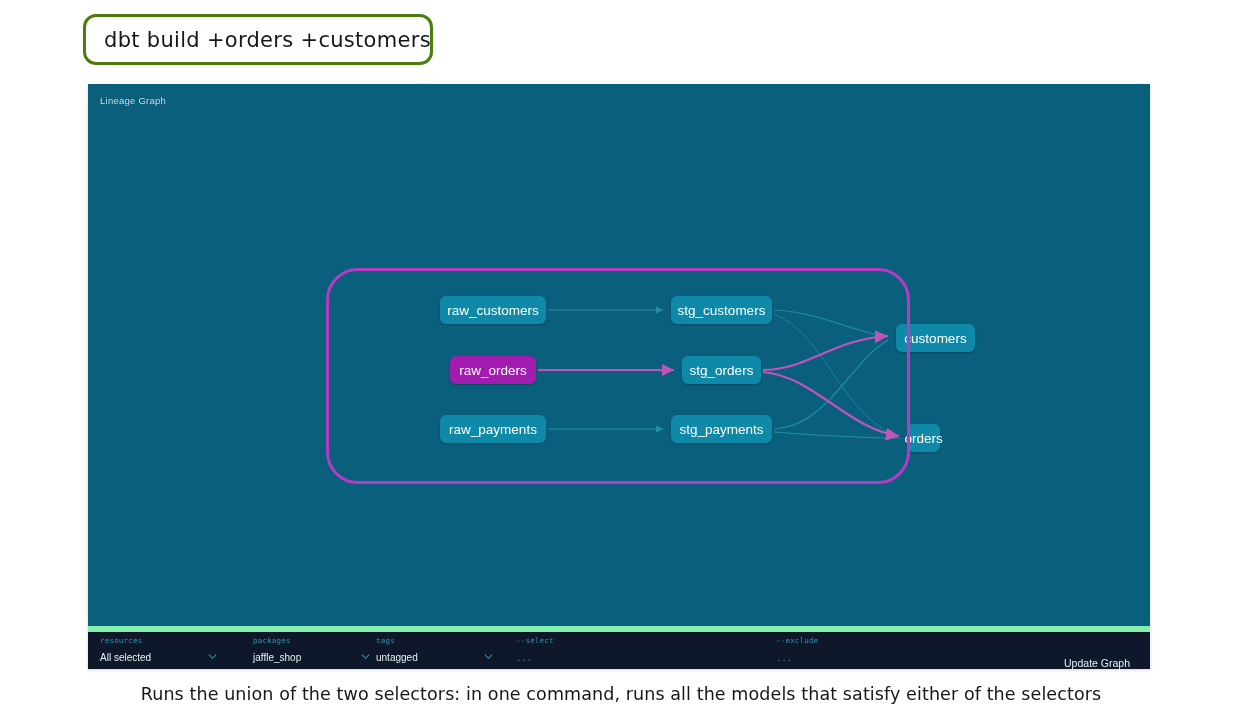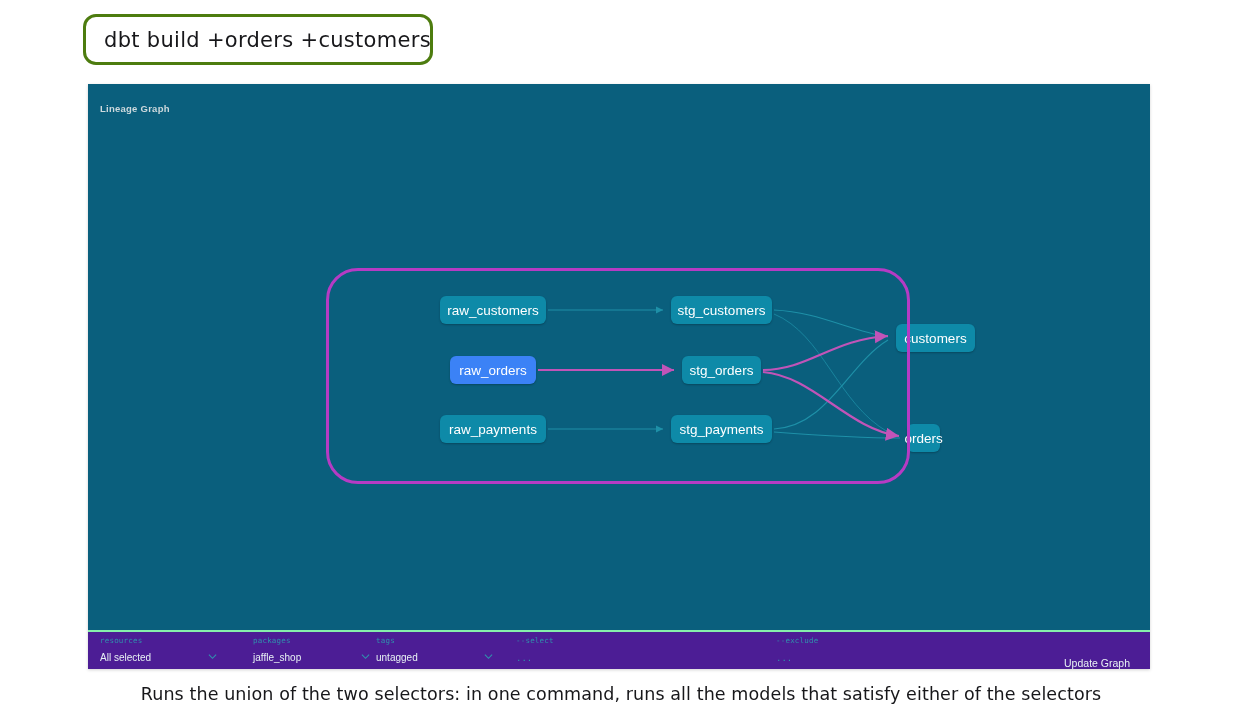--- a/index.html
+++ b/index.html
@@ -47,24 +47,23 @@
     height: 585px;
     background: #0a5f7d;
     overflow: hidden;
     box-shadow: 0 1px 3px rgba(0,0,0,0.18);
   }
   #panel-title {
     position: absolute;
     left: 12px;
     top: 11px;
     font-size: 9.5px;
-    font-weight: bold;
+    font-weight: normal;
     color: #cdd9dd;
     letter-spacing: 0.25px;
-    margin-top: 8px;
   }
 
   
   #graph-canvas {
     position: absolute;
     left: 0;
     top: 0;
     width: 1062px;
     height: 548px;
   }
@@ -85,21 +84,21 @@
     font-size: 13.5px;
     display: flex;
     align-items: center;
     justify-content: center;
     white-space: nowrap;
     height: 28px;
     z-index: 3;
     box-shadow: 0 1px 2px rgba(0,0,0,0.25);
   }
   .node.selected {
-    background: #3b82f6;
+    background: #a21caf;
   }
 
   
   #selection-ring {
     position: absolute;
     left: 238px;
     top: 184px;
     width: 584px;
     height: 216px;
     box-sizing: border-box;
@@ -109,22 +108,22 @@
     pointer-events: none;
   }
 
   
   #toolbar {
     position: absolute;
     left: 0;
     bottom: 0;
     width: 1092px;
     height: 37px;
-    background: #4c1d95;
-    border-top: 2px solid #86efac;
+    background: #0f172a;
+    border-top: 6px solid #86efac;
   }
   .tb-field {
     position: absolute;
     top: 4px;
   }
   .tb-label {
     font-family: "DejaVu Sans Mono", monospace;
     font-size: 7.5px;
     color: #2f93ad;
     letter-spacing: 0.2px;

